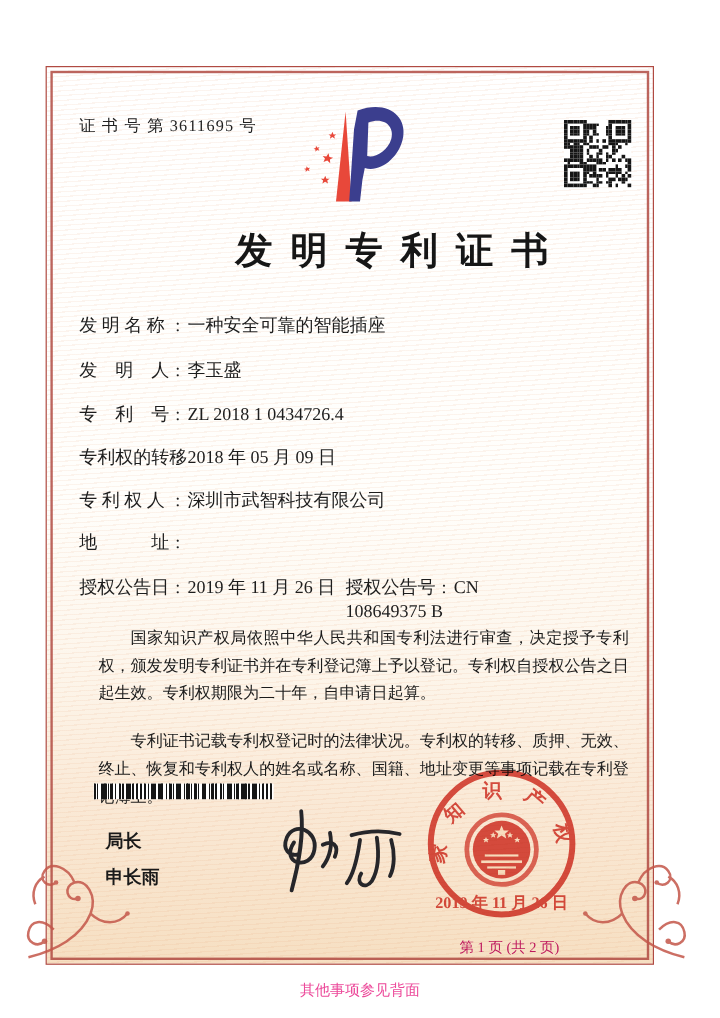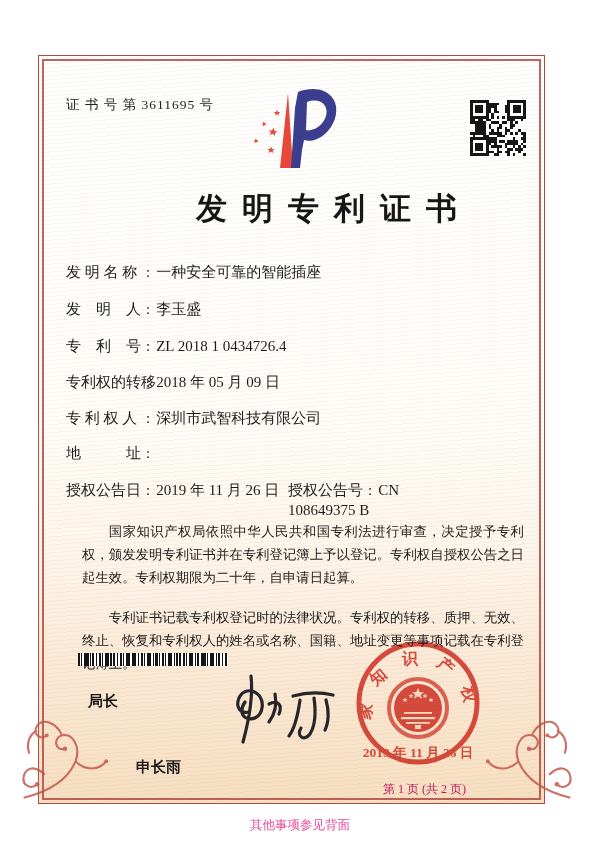--- a/index.html
+++ b/index.html
@@ -53,22 +53,22 @@
   
   .barcode{
     position:absolute;left:78px;top:653px;width:150px;height:13px;background:#fff;
     background-image:
       repeating-linear-gradient(90deg,#151515 0 1px,transparent 1px 3px),
       repeating-linear-gradient(90deg,#151515 0 2px,transparent 2px 7px),
       repeating-linear-gradient(90deg,transparent 0 9px,#151515 9px 11px,transparent 11px 23px);
   }
   .role{position:absolute;left:88px;top:692px;font-size:15px;font-weight:600;
         font-family:"Liberation Sans","DejaVu Sans",sans-serif;color:#1a1a1a;}
-  .dname{position:absolute;left:88px;top:758px;font-size:15px;font-weight:600;
-        font-family:Liberation Mono, monospace;color:#1a1a1a;margin-left:48px;}
+  .dname{position:absolute;left:88px;top:722px;font-size:15px;font-weight:600;
+        font-family:Liberation Mono, monospace;color:#1a1a1a;}
   .signature{position:absolute;left:215px;top:668px;width:130px;height:80px;}
   .seal{position:absolute;left:346px;top:636px;width:145px;height:145px;opacity:.93;
         mix-blend-mode:multiply;}
   .seal text{font-family:"Liberation Serif","DejaVu Serif",serif;}
   .ornament{position:absolute;width:96px;height:116px;opacity:.85;}
   .ornament.left{left:16px;top:686px;}
   .ornament.right{left:482px;top:686px;transform:scaleX(-1);}
   
   .page-num{position:absolute;left:38px;top:781px;width:428px;text-align:right;
             font-size:12px;color:#be185d;}

